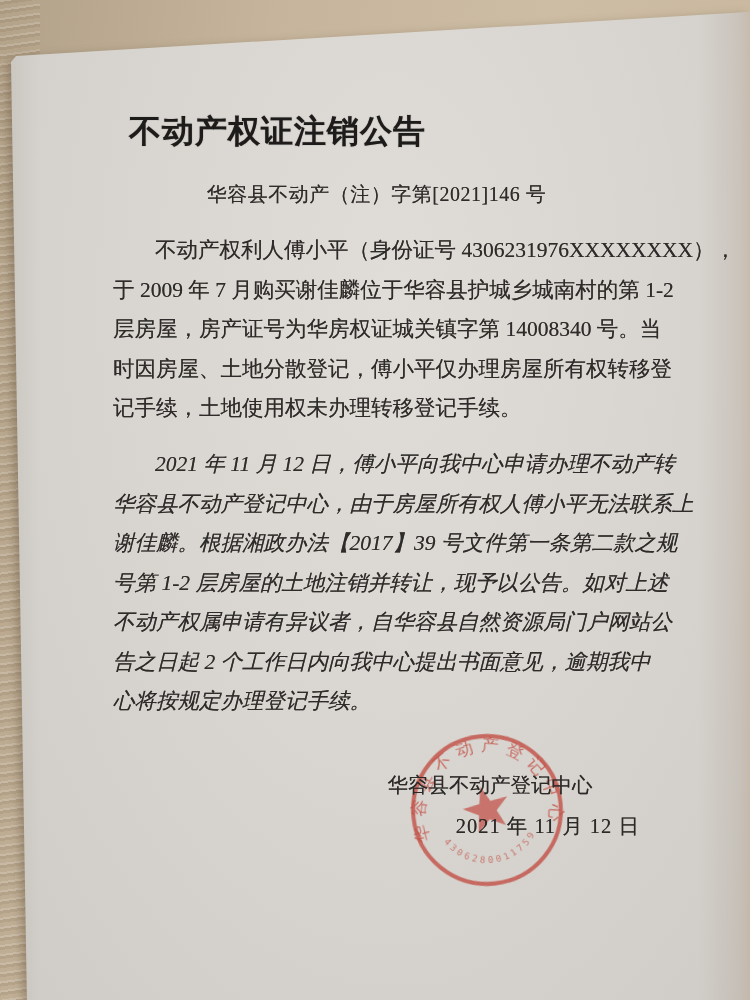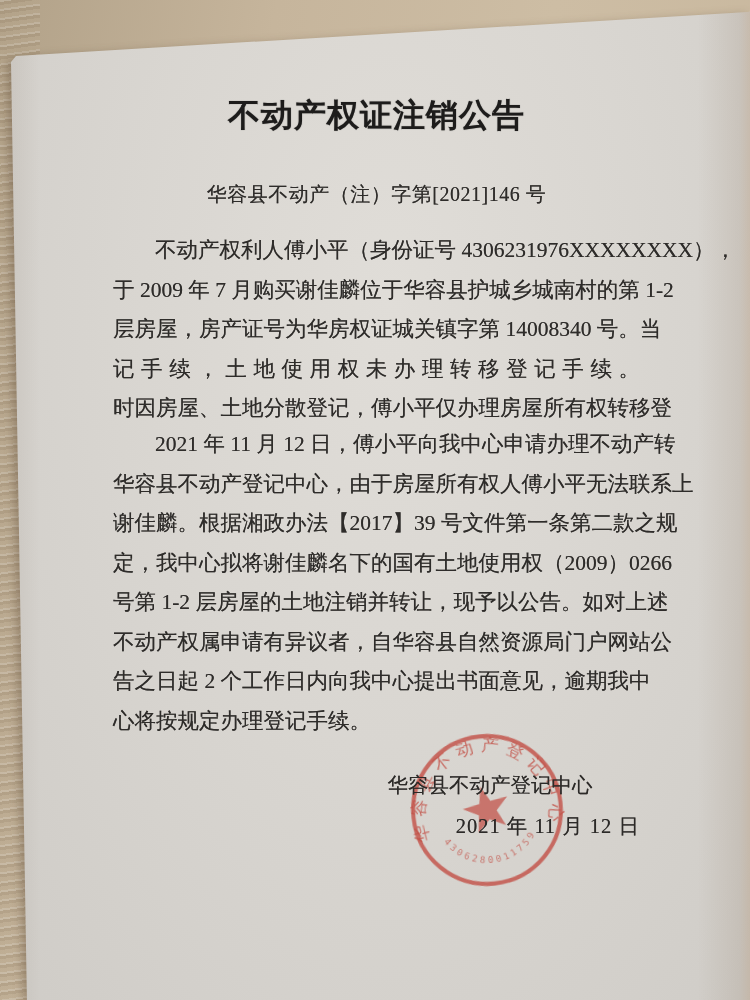--- a/index.html
+++ b/index.html
@@ -24,34 +24,34 @@
   .paper{
     position:absolute;inset:0;
     clip-path:polygon(11px 62px,16px 56px,748px 12px,756px 10px,756px 1005px,27px 1005px);
     background:
       linear-gradient(90deg,rgba(90,70,50,.07) 0 14px,rgba(90,70,50,0) 40px),
       linear-gradient(90deg,rgba(0,0,0,0) 93%,rgba(130,105,80,.14) 98.6%,rgba(170,135,100,.30) 100%),
       radial-gradient(ellipse at 52% 30%,#e0ddd8 0%,#d9d6d1 45%,#cfccc7 100%);
   }
   .doc{position:absolute;left:113px;top:0;width:527px;color:#2e2c2a;}
   .title{
-    position:absolute;top:94px;left:0;width:100%;margin:0;
-    text-align:center;font-size:32px;font-weight:700;letter-spacing:1px;color:#1d1c1b;
+    position:absolute;top:94px;left:0;width:100%;margin:16px;
+    font-size:32px;font-weight:700;letter-spacing:1px;color:#1d1c1b;
     text-shadow:0 0 1px rgba(30,29,28,.55);
   }
   .docno{
     position:absolute;top:153px;left:0;width:100%;
     text-align:center;font-size:20px;letter-spacing:.5px;
     text-shadow:0 0 .6px rgba(46,44,42,.7);
     margin-top:28px;
   }
   .para{position:absolute;left:0;width:100%;font-size:21.5px;
     text-shadow:0 0 .6px rgba(46,44,42,.7);}
   .para1{top:231px;}
-  .para2{top:425px;}
+  .para2{top:445px;font-style:italic;}
   .line{
     height:39.5px;line-height:39.5px;white-space:nowrap;
     text-align:justify;text-align-last:justify;
   }
   .line:first-of-type{text-indent:42px;}
   .line:last-of-type{text-align-last:left;}
   
   .sig-org,.sig-date{
     position:absolute;left:340px;width:300px;text-align:center;color:#2c2a28;
     font-size:20.5px;z-index:5;text-shadow:0 0 .6px rgba(44,42,40,.7);
@@ -91,30 +91,29 @@
 
       <div class="doc">
         <h1 class="title">不动产权证注销公告</h1>
         <div class="docno">华容县不动产（注）字第[2021]146 号</div>
 
         <div class="para para1">
 
         <div class="line">不动产权利人傅小平（身份证号 4306231976XXXXXXXX），</div>
             <div class="line">于 2009 年 7 月购买谢佳麟位于华容县护城乡城南村的第 1-2</div>
             <div class="line">层房屋，房产证号为华房权证城关镇字第 14008340 号。当</div>
+            <div class="line">时因房屋、土地分散登记，傅小平仅办理房屋所有权转移登</div>
             <div class="line">记手续，土地使用权未办理转移登记手续。</div>
-            <div class="line">时因房屋、土地分散登记，傅小平仅办理房屋所有权转移登</div>
           </div>
 
         <div class="para para2">
 
         <div class="line">2021 年 11 月 12 日，傅小平向我中心申请办理不动产转</div>
             <div class="line">华容县不动产登记中心，由于房屋所有权人傅小平无法联系上</div>
             <div class="line">谢佳麟。根据湘政办法【2017】39 号文件第一条第二款之规</div>
-            <div class="line">定，我中心拟将谢佳麟名下的国有土地使用权（2009）0266</div>
             <div class="line">号第 1-2 层房屋的土地注销并转让，现予以公告。如对上述</div>
             <div class="line">不动产权属申请有异议者，自华容县自然资源局门户网站公</div>
             <div class="line">告之日起 2 个工作日内向我中心提出书面意见，逾期我中</div>
             <div class="line">心将按规定办理登记手续。</div>
           </div>
       </div>
 
       <div class="sig-org">华容县不动产登记中心</div>
       <div class="sig-date">2021 年 11 月 12 日</div>
 

